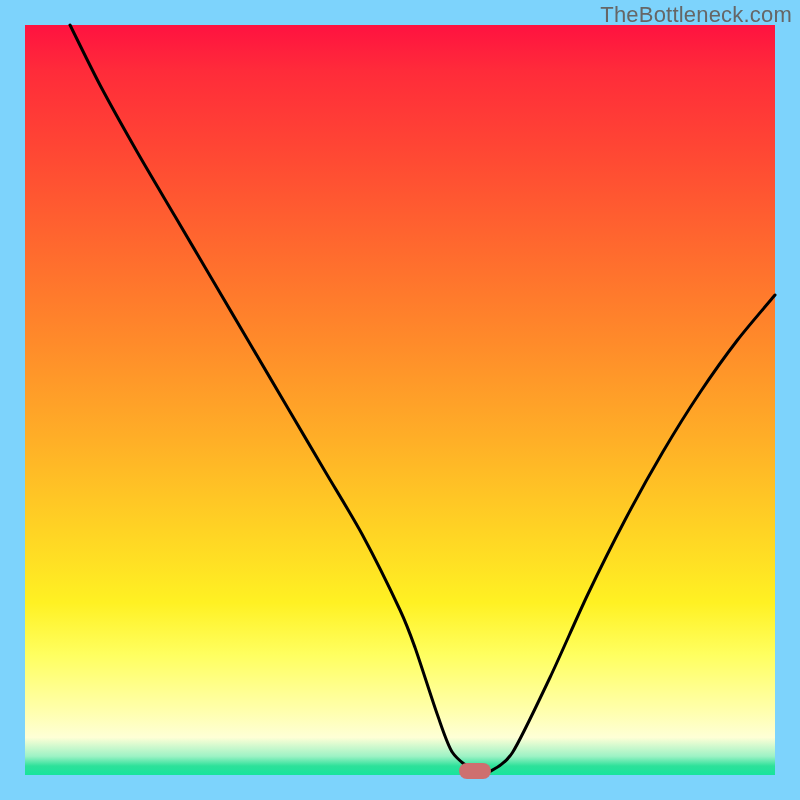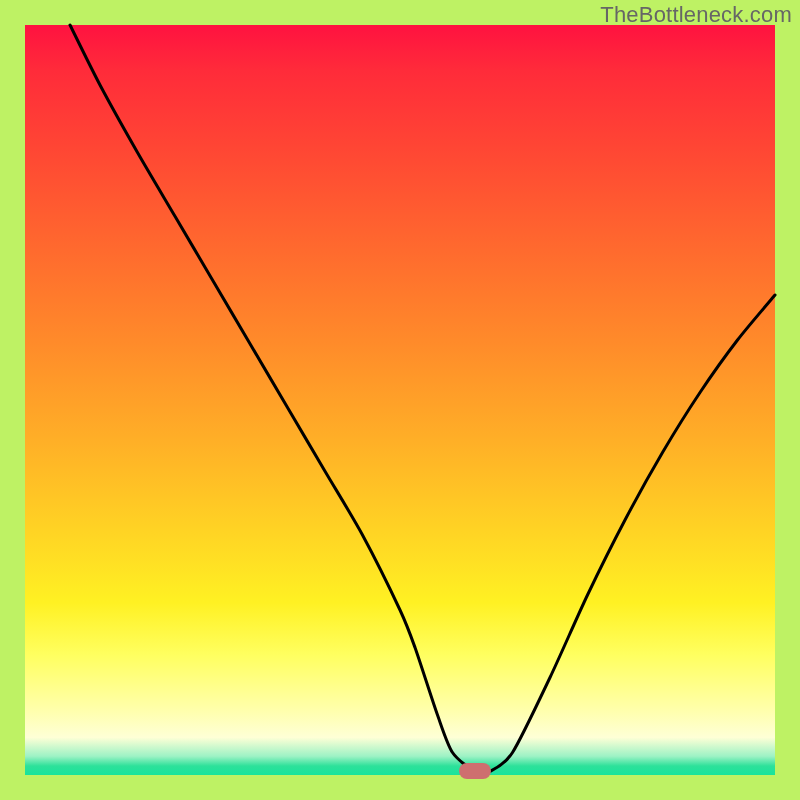--- a/index.html
+++ b/index.html
@@ -8,21 +8,21 @@
     width: 800px;
     height: 800px;
     background: #000;
     overflow: hidden;
     font-family: Arial, Helvetica, sans-serif;
   }
   .chart-wrap {
     position: relative;
     width: 800px;
     height: 800px;
-    background: #bef264;
+    background: #7dd3fc;
   }
   .plot-area {
     position: absolute;
     left: 25px;
     top: 25px;
     width: 750px;
     height: 750px;
     
     background: linear-gradient(to bottom,
       #ff1240 0%,

